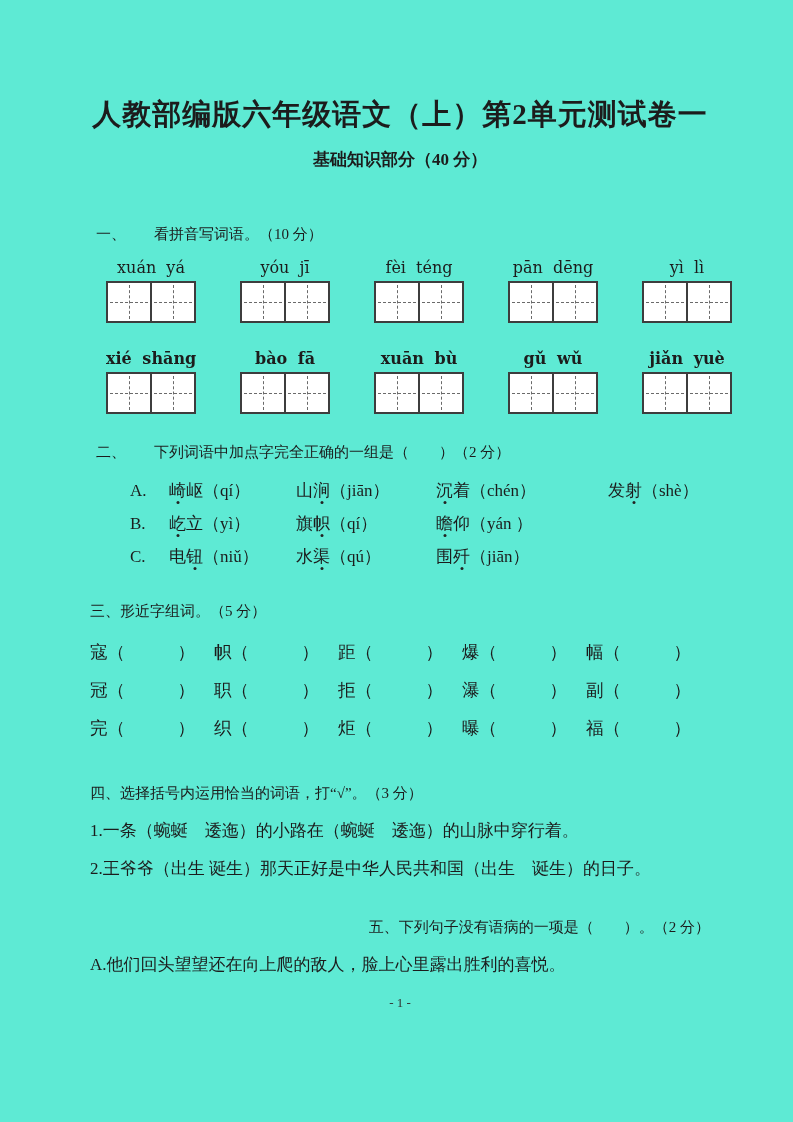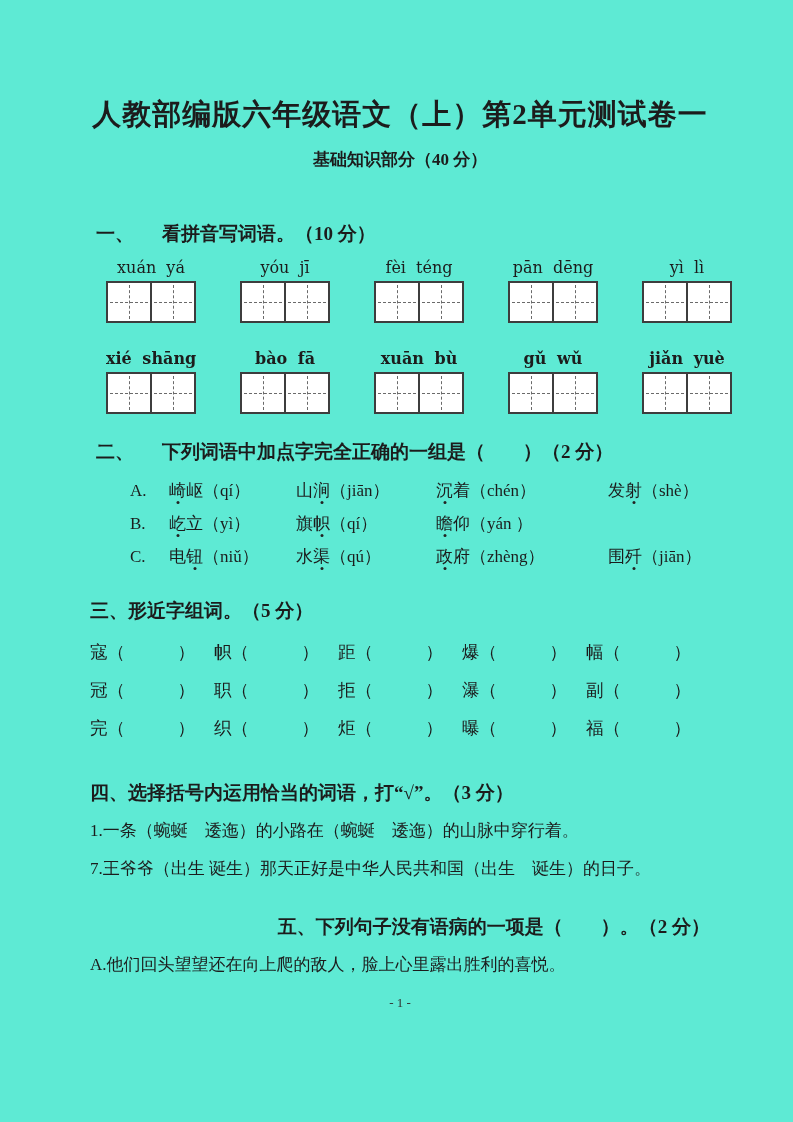--- a/index.html
+++ b/index.html
@@ -10,21 +10,21 @@
     padding:0 83px 0 90px;
     overflow:hidden;
     background:#5eead4;
     color:#1c1c1c;
     font-family:"Liberation Serif","DejaVu Serif",serif;
   }
   
   .title { margin:96px 0 0; text-align:center; font-size:29px; line-height:36px; font-weight:bold; letter-spacing:1px; white-space:nowrap; }
   .subtitle { margin:16px 0 0; text-align:center; font-size:17px; line-height:24px; font-weight:bold; }
   
-  .sec-head { font-weight:bold; font-size:19px; line-height:24px; white-space:nowrap; }
+  .sec-head { font-weight:normal; font-size:15px; line-height:24px; white-space:nowrap; }
   .sec-head .secnum { margin-right:28px; }
   .h1m { margin:50px 0 0 6px; }
   .h2m { margin:26px 0 0 6px; }
   .h3m { margin:26px 0 0 0; }
   .h4m { margin:34px 0 0 0; }
   .h5m { margin:34px 0 0 0;text-align:right; }
   
   .py-row { display:flex; justify-content:flex-end; width:608px;gap:44px; }
   .py-row1 { margin:12px 0 0 34px; }
   .py-row2 { margin:26px 0 0 34px;font-weight:bold; }
@@ -147,21 +147,20 @@
     <div class="opt-row">
       <span>B.</span>
       <span><span></span><span class="dc">屹</span><span>立</span><span>（yì）</span></span>
       <span><span>旗</span><span class="dc">帜</span><span></span><span>（qí）</span></span>
       <span><span></span><span class="dc">瞻</span><span>仰</span><span>（yán ）</span></span>
     </div>
     <div class="opt-row">
       <span>C.</span>
       <span><span>电</span><span class="dc">钮</span><span></span><span>（niǔ）</span></span>
       <span><span>水</span><span class="dc">渠</span><span></span><span>（qú）</span></span>
-      <span><span></span><span class="dc">政</span><span>府</span><span>（zhèng）</span></span>
       <span><span>围</span><span class="dc">歼</span><span></span><span>（jiān）</span></span>
     </div>
   </div>
 
   <div class="sec-head h3m">三、形近字组词。（5 分）</div>
 
   <div class="xj-rows">
     <div class="xj-row">
       <span><span>寇</span><span>（　　　）</span></span>
       <span><span>帜</span><span>（　　　）</span></span>
@@ -180,20 +179,20 @@
       <span><span>完</span><span>（　　　）</span></span>
       <span><span>织</span><span>（　　　）</span></span>
       <span><span>炬</span><span>（　　　）</span></span>
       <span><span>曝</span><span>（　　　）</span></span>
       <span><span>福</span><span>（　　　）</span></span>
     </div>
   </div>
 
   <div class="sec-head h4m">四、选择括号内运用恰当的词语，打“√”。（3 分）</div>
   <p class="body-line">1.一条（蜿蜒　逶迤）的小路在（蜿蜒　逶迤）的山脉中穿行着。</p>
-  <p class="body-line">7.王爷爷（出生 诞生）那天正好是中华人民共和国（出生　诞生）的日子。</p>
+  <p class="body-line">2.王爷爷（出生 诞生）那天正好是中华人民共和国（出生　诞生）的日子。</p>
 
   <div class="sec-head h5m">五、下列句子没有语病的一项是（　　）。（2 分）</div>
   <p class="body-line">A.他们回头望望还在向上爬的敌人，脸上心里露出胜利的喜悦。</p>
 
   <div class="footer">- 1 -</div>
 
 </div>
 
 </body></html>

